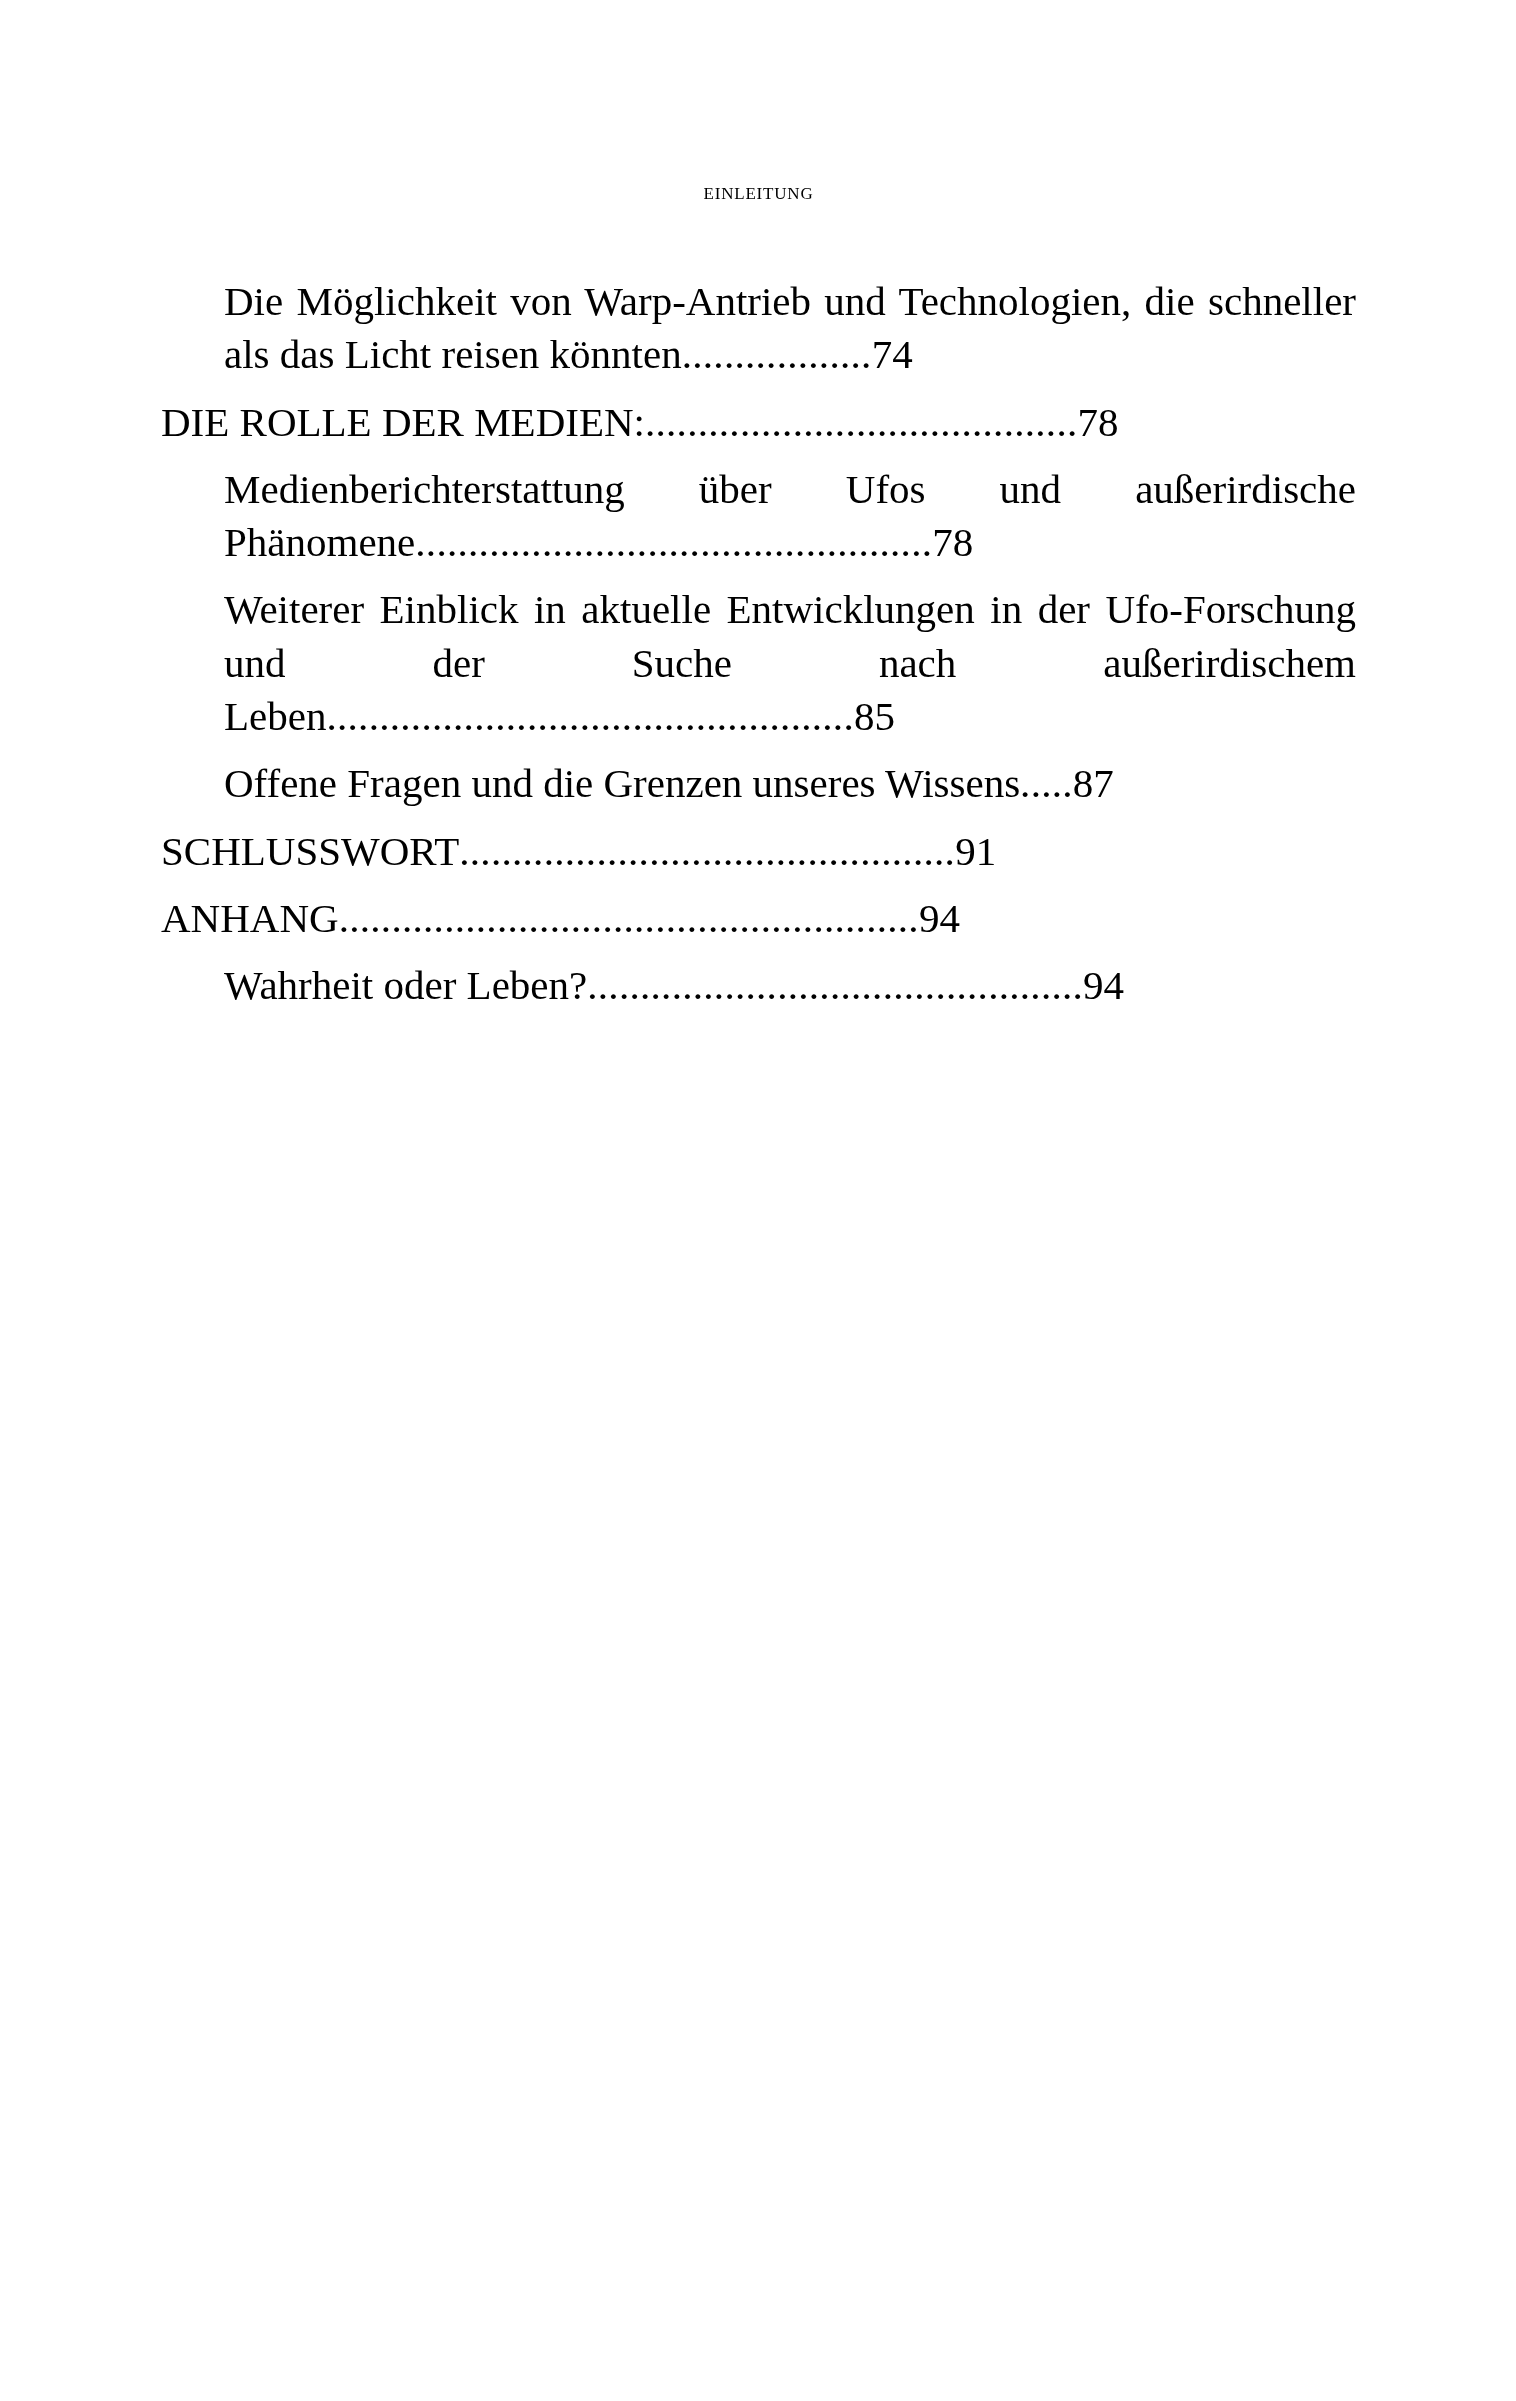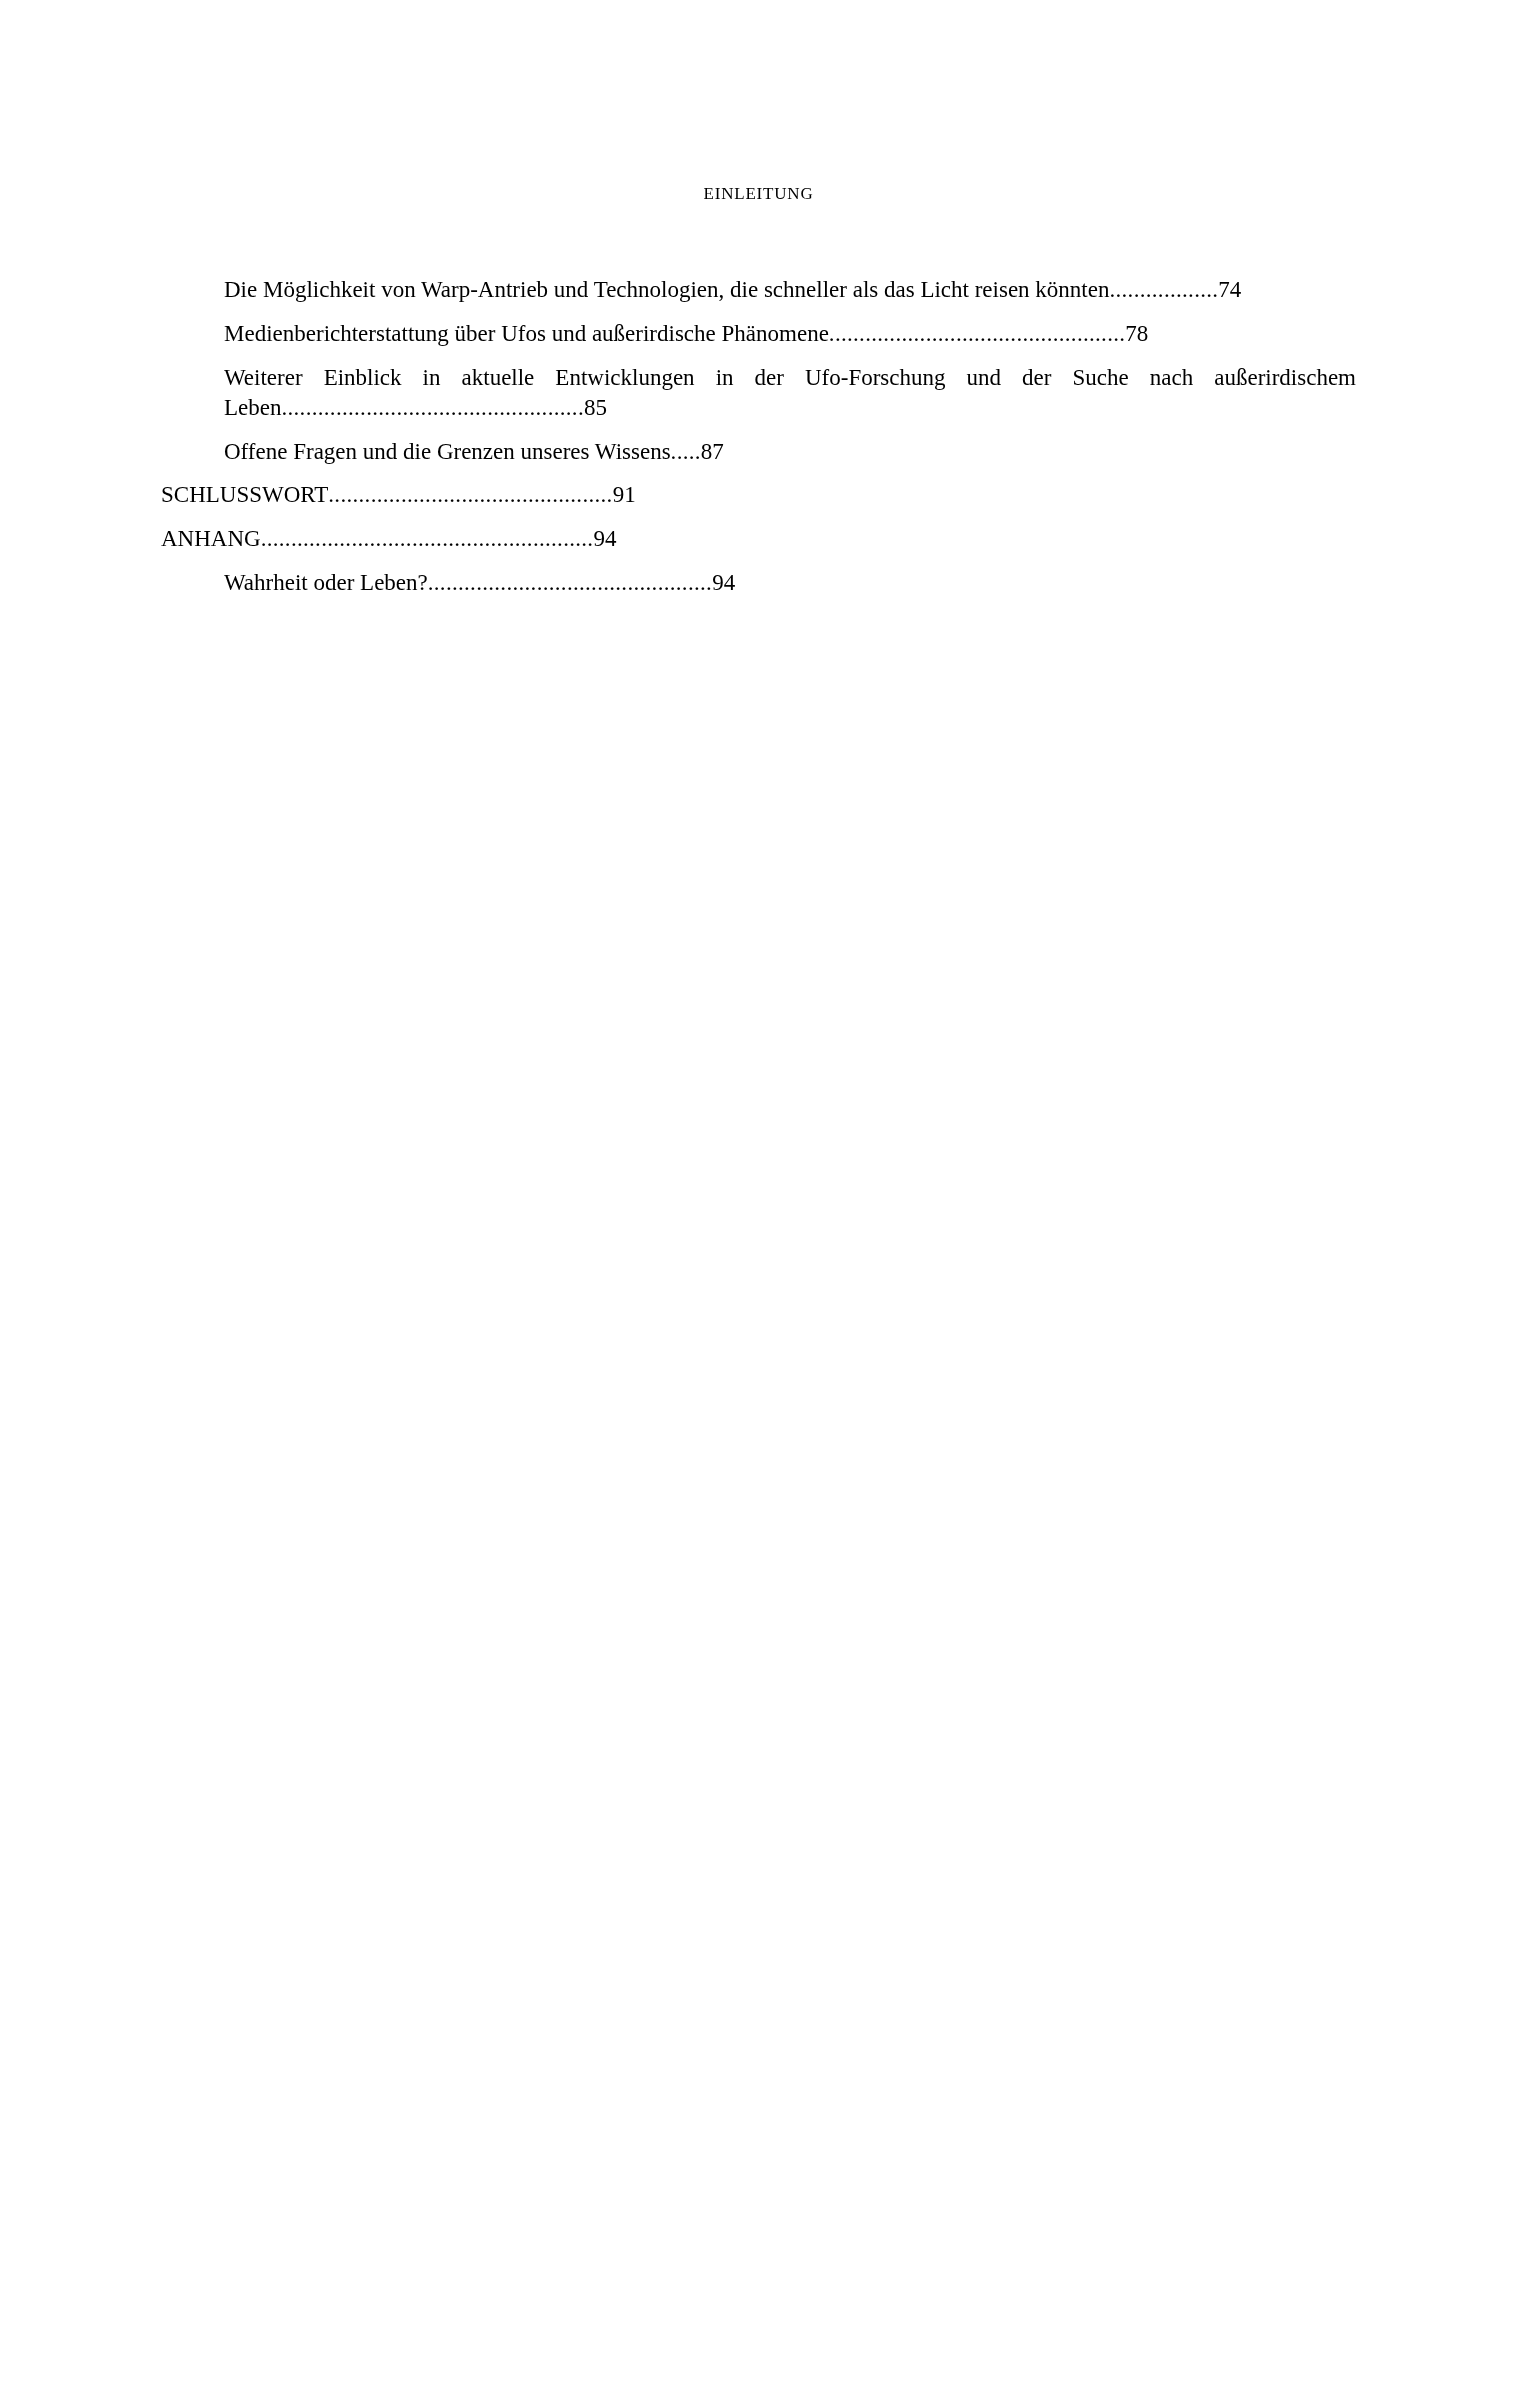--- a/index.html
+++ b/index.html
@@ -34,21 +34,21 @@
   }
   .running-head .rh-text {
     font-variant: small-caps;
   }
   .toc {
     margin: 0;
     padding: 0;
   }
   .toc-entry {
     display: block;
-    font-size: 23px;
+    font-size: 41px;
     line-height: 1.30;
     margin: 1px 0 14px 0;
     text-align: justify;
     position: relative;
   }
   .toc-entry.level-1 {
     margin-left: 0;
   }
   .toc-entry.level-2 {
     margin-left: 63px;
@@ -82,20 +82,23 @@
 <div class="page">
 
   <div class="running-head">
     <span class="rh-text">Einleitung</span>
   </div>
 
   <div class="toc" id="toc-root">
       <div class="toc-entry level-2 just">
         <span class="entry-inner"><span class="entry-text">Die Möglichkeit von Warp-Antrieb und Technologien, die schneller als das Licht reisen könnten</span><span class="nowrap-tail"><span class="leader">..................</span><span class="page-num">74</span></span></span>
       </div>
+      <div class="toc-entry level-1">
+        <span class="entry-inner"><span class="entry-text">DIE ROLLE DER MEDIEN:</span><span class="nowrap-tail"><span class="leader">.........................................</span><span class="page-num">78</span></span></span>
+      </div>
       <div class="toc-entry level-2 just">
         <span class="entry-inner"><span class="entry-text">Medienberichterstattung über Ufos und außerirdische Phänomene</span><span class="nowrap-tail"><span class="leader">.................................................</span><span class="page-num">78</span></span></span>
       </div>
       <div class="toc-entry level-2 just">
         <span class="entry-inner"><span class="entry-text">Weiterer Einblick in aktuelle Entwicklungen in der Ufo-Forschung und der Suche nach außerirdischem Leben</span><span class="nowrap-tail"><span class="leader">..................................................</span><span class="page-num">85</span></span></span>
       </div>
       <div class="toc-entry level-2">
         <span class="entry-inner"><span class="entry-text">Offene Fragen und die Grenzen unseres Wissens</span><span class="nowrap-tail"><span class="leader">.....</span><span class="page-num">87</span></span></span>
       </div>
       <div class="toc-entry level-1">

